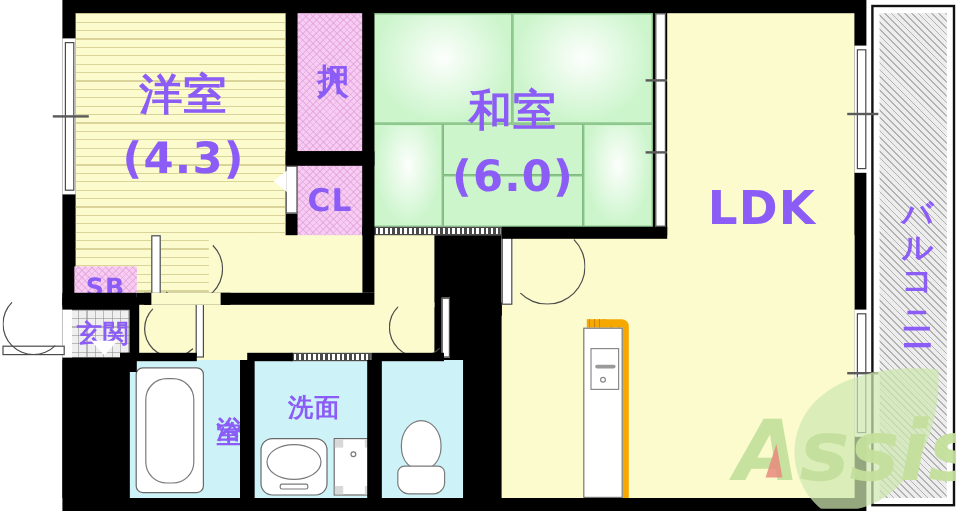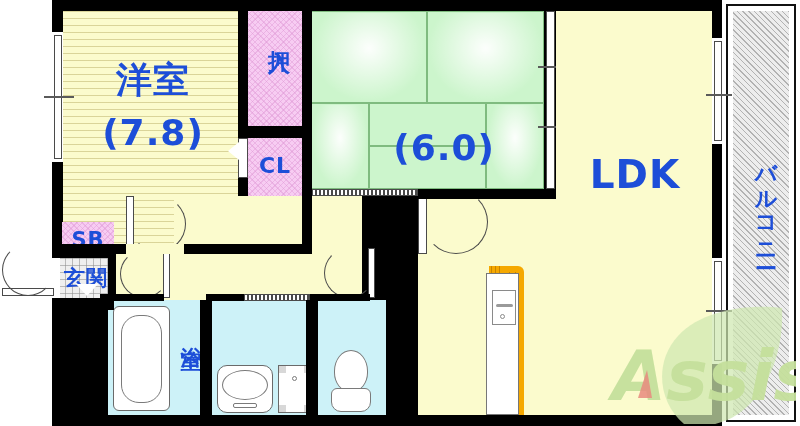--- a/index.html
+++ b/index.html
@@ -52,30 +52,30 @@
       repeating-linear-gradient(to bottom, rgba(140,140,140,.55) 0 1px, rgba(0,0,0,0) 1px 7px);
   }
   .tex-balcony {
     background-image: repeating-linear-gradient(45deg,
       rgba(120,120,120,.50) 0 1px, rgba(0,0,0,0) 1px 4px);
   }
 
   
   .lbl {
     position: absolute;
-    color: #1d4ed8;
+    color: #8b5cf6;
     font-weight: 700;
     white-space: nowrap;
     letter-spacing: 1px;
     line-height: 1;
     text-align: center;
   }
   .lbl-xl  { font-size: 39px; }
   .lbl-lg  { font-size: 36px; }
-  .lbl-md  { font-size: 22px; }
+  .lbl-md  { font-size: 26px; }
   .lbl-sm  { font-size: 21px; }
   .lbl-xs  { font-size: 15px; }
   .vert {
     writing-mode: vertical-rl;
     text-orientation: upright;
     letter-spacing: 2px;
   }
 
   
   .line { background: #5a5a5a; }
@@ -120,21 +120,21 @@
 
   <div class="abs wall" style="left:52px;top:0px;width:676px;height:426px;"></div>
 
   <div class="abs fill-white" style="left:722px;top:0px;width:78px;height:426px;"></div>
   <div class="abs" style="left:726px;top:4px;width:70px;height:418px;border:2px solid #111;background:#ffffff;"></div>
   <div class="abs fill-balcony tex-balcony" style="left:733px;top:11px;width:56px;height:404px;"></div>
   <div class="lbl lbl-md vert" style="left:747px;top:148px;width:30px;">バルコニー</div>
 
   <div class="abs fill-floor tex-wood" style="left:63px;top:11px;width:175px;height:241px;"></div>
   <div class="lbl lbl-lg" style="left:88px;top:62px;width:130px;">洋室</div>
-  <div class="lbl lbl-lg" style="left:78px;top:115px;width:150px;">(7.8)</div>
+  <div class="lbl lbl-lg" style="left:78px;top:115px;width:150px;">(4.3)</div>
 
   <div class="abs wall" style="left:52px;top:32px;width:11px;height:130px;background:#ffffff;"></div>
   <div class="abs win-frame" style="left:54px;top:35px;width:8px;height:124px;"></div>
   <div class="abs line" style="left:44px;top:96px;width:30px;height:1.5px;"></div>
 
   <div class="abs fill-closet tex-closet" style="left:248px;top:11px;width:54px;height:115px;"></div>
   <div class="lbl lbl-md vert" style="left:260px;top:32px;width:30px;">押入</div>
 
   <div class="abs fill-closet tex-closet" style="left:248px;top:138px;width:54px;height:106px;"></div>
   <div class="lbl lbl-md" style="left:248px;top:155px;width:54px;">CL</div>
@@ -150,21 +150,22 @@
   <div class="abs tex-tatami-glow" style="left:313px;top:13px;width:112px;height:88px;"></div>
   <div class="abs" style="left:427px;top:11px;width:117px;height:92px;border:1.4px solid #7fbb7f;"></div>
   <div class="abs tex-tatami-glow" style="left:429px;top:13px;width:113px;height:88px;"></div>
   <div class="abs" style="left:311px;top:103px;width:58px;height:86px;border:1.4px solid #7fbb7f;"></div>
   <div class="abs tex-tatami-glow" style="left:313px;top:105px;width:54px;height:82px;"></div>
   <div class="abs" style="left:369px;top:103px;width:117px;height:43px;border:1.4px solid #7fbb7f;"></div>
   <div class="abs" style="left:369px;top:146px;width:117px;height:43px;border:1.4px solid #7fbb7f;"></div>
   <div class="abs" style="left:486px;top:103px;width:58px;height:86px;border:1.4px solid #7fbb7f;"></div>
   <div class="abs tex-tatami-glow" style="left:488px;top:105px;width:54px;height:82px;"></div>
 
-  <div class="lbl lbl-lg" style="left:360px;top:130px;width:135px;text-align:right;">(6.0)</div>
+  <div class="lbl lbl-lg" style="left:365px;top:75px;width:125px;">和室</div>
+  <div class="lbl lbl-lg" style="left:360px;top:130px;width:135px;">(6.0)</div>
 
   <div class="abs win-frame" style="left:546px;top:11px;width:9px;height:178px;"></div>
   <div class="abs line" style="left:538px;top:66px;width:28px;height:1.5px;"></div>
   <div class="abs line" style="left:538px;top:126px;width:28px;height:1.5px;"></div>
 
   <div class="abs slider" style="left:306px;top:189px;width:112px;height:7px;"></div>
 
   <div class="abs fill-floor" style="left:556px;top:11px;width:156px;height:404px;"></div>
   <div class="abs fill-floor" style="left:418px;top:196px;width:294px;height:219px;"></div>
   <div class="lbl lbl-xl" style="left:570px;top:155px;width:130px;">LDK</div>
@@ -217,20 +218,21 @@
 
   <div class="abs fill-water" style="left:106px;top:300px;width:100px;height:115px;"></div>
   <div class="abs fix" style="left:113px;top:306px;width:57px;height:105px;border-radius:6px;"></div>
   <div class="abs" style="left:121px;top:315px;width:41px;height:88px;border:1.5px solid #7a7a7a;border-radius:18px;background:#ffffff;"></div>
   <div class="lbl lbl-sm vert" style="left:177px;top:330px;width:24px;">浴室</div>
 
   <div class="abs door-leaf" style="left:163px;top:250px;width:7px;height:48px;"></div>
   <div class="abs arc" style="left:120px;top:250px;width:48px;height:48px;border-color:transparent;border-left-color:#4a4a4a;border-bottom-color:#4a4a4a;"></div>
 
   <div class="abs fill-water" style="left:212px;top:300px;width:100px;height:115px;"></div>
+  <div class="lbl lbl-sm" style="left:212px;top:330px;width:100px;">洗面</div>
 
   <div class="abs fix" style="left:217px;top:365px;width:56px;height:48px;border-radius:10px;"></div>
   <div class="abs" style="left:222px;top:370px;width:46px;height:30px;border:1.5px solid #7a7a7a;border-radius:50%;background:#ffffff;"></div>
   <div class="abs" style="left:233px;top:403px;width:24px;height:5px;border:1.2px solid #7a7a7a;border-radius:2px;background:#ffffff;"></div>
 
   <div class="abs fix" style="left:278px;top:365px;width:34px;height:48px;"></div>
   <div class="abs" style="left:292px;top:376px;width:5px;height:5px;border:1.2px solid #7a7a7a;border-radius:50%;"></div>
   <div class="abs" style="left:279px;top:366px;width:7px;height:7px;background:#d8d8d8;"></div>
   <div class="abs" style="left:304px;top:366px;width:7px;height:7px;background:#d8d8d8;"></div>
   <div class="abs" style="left:279px;top:405px;width:7px;height:7px;background:#d8d8d8;"></div>

